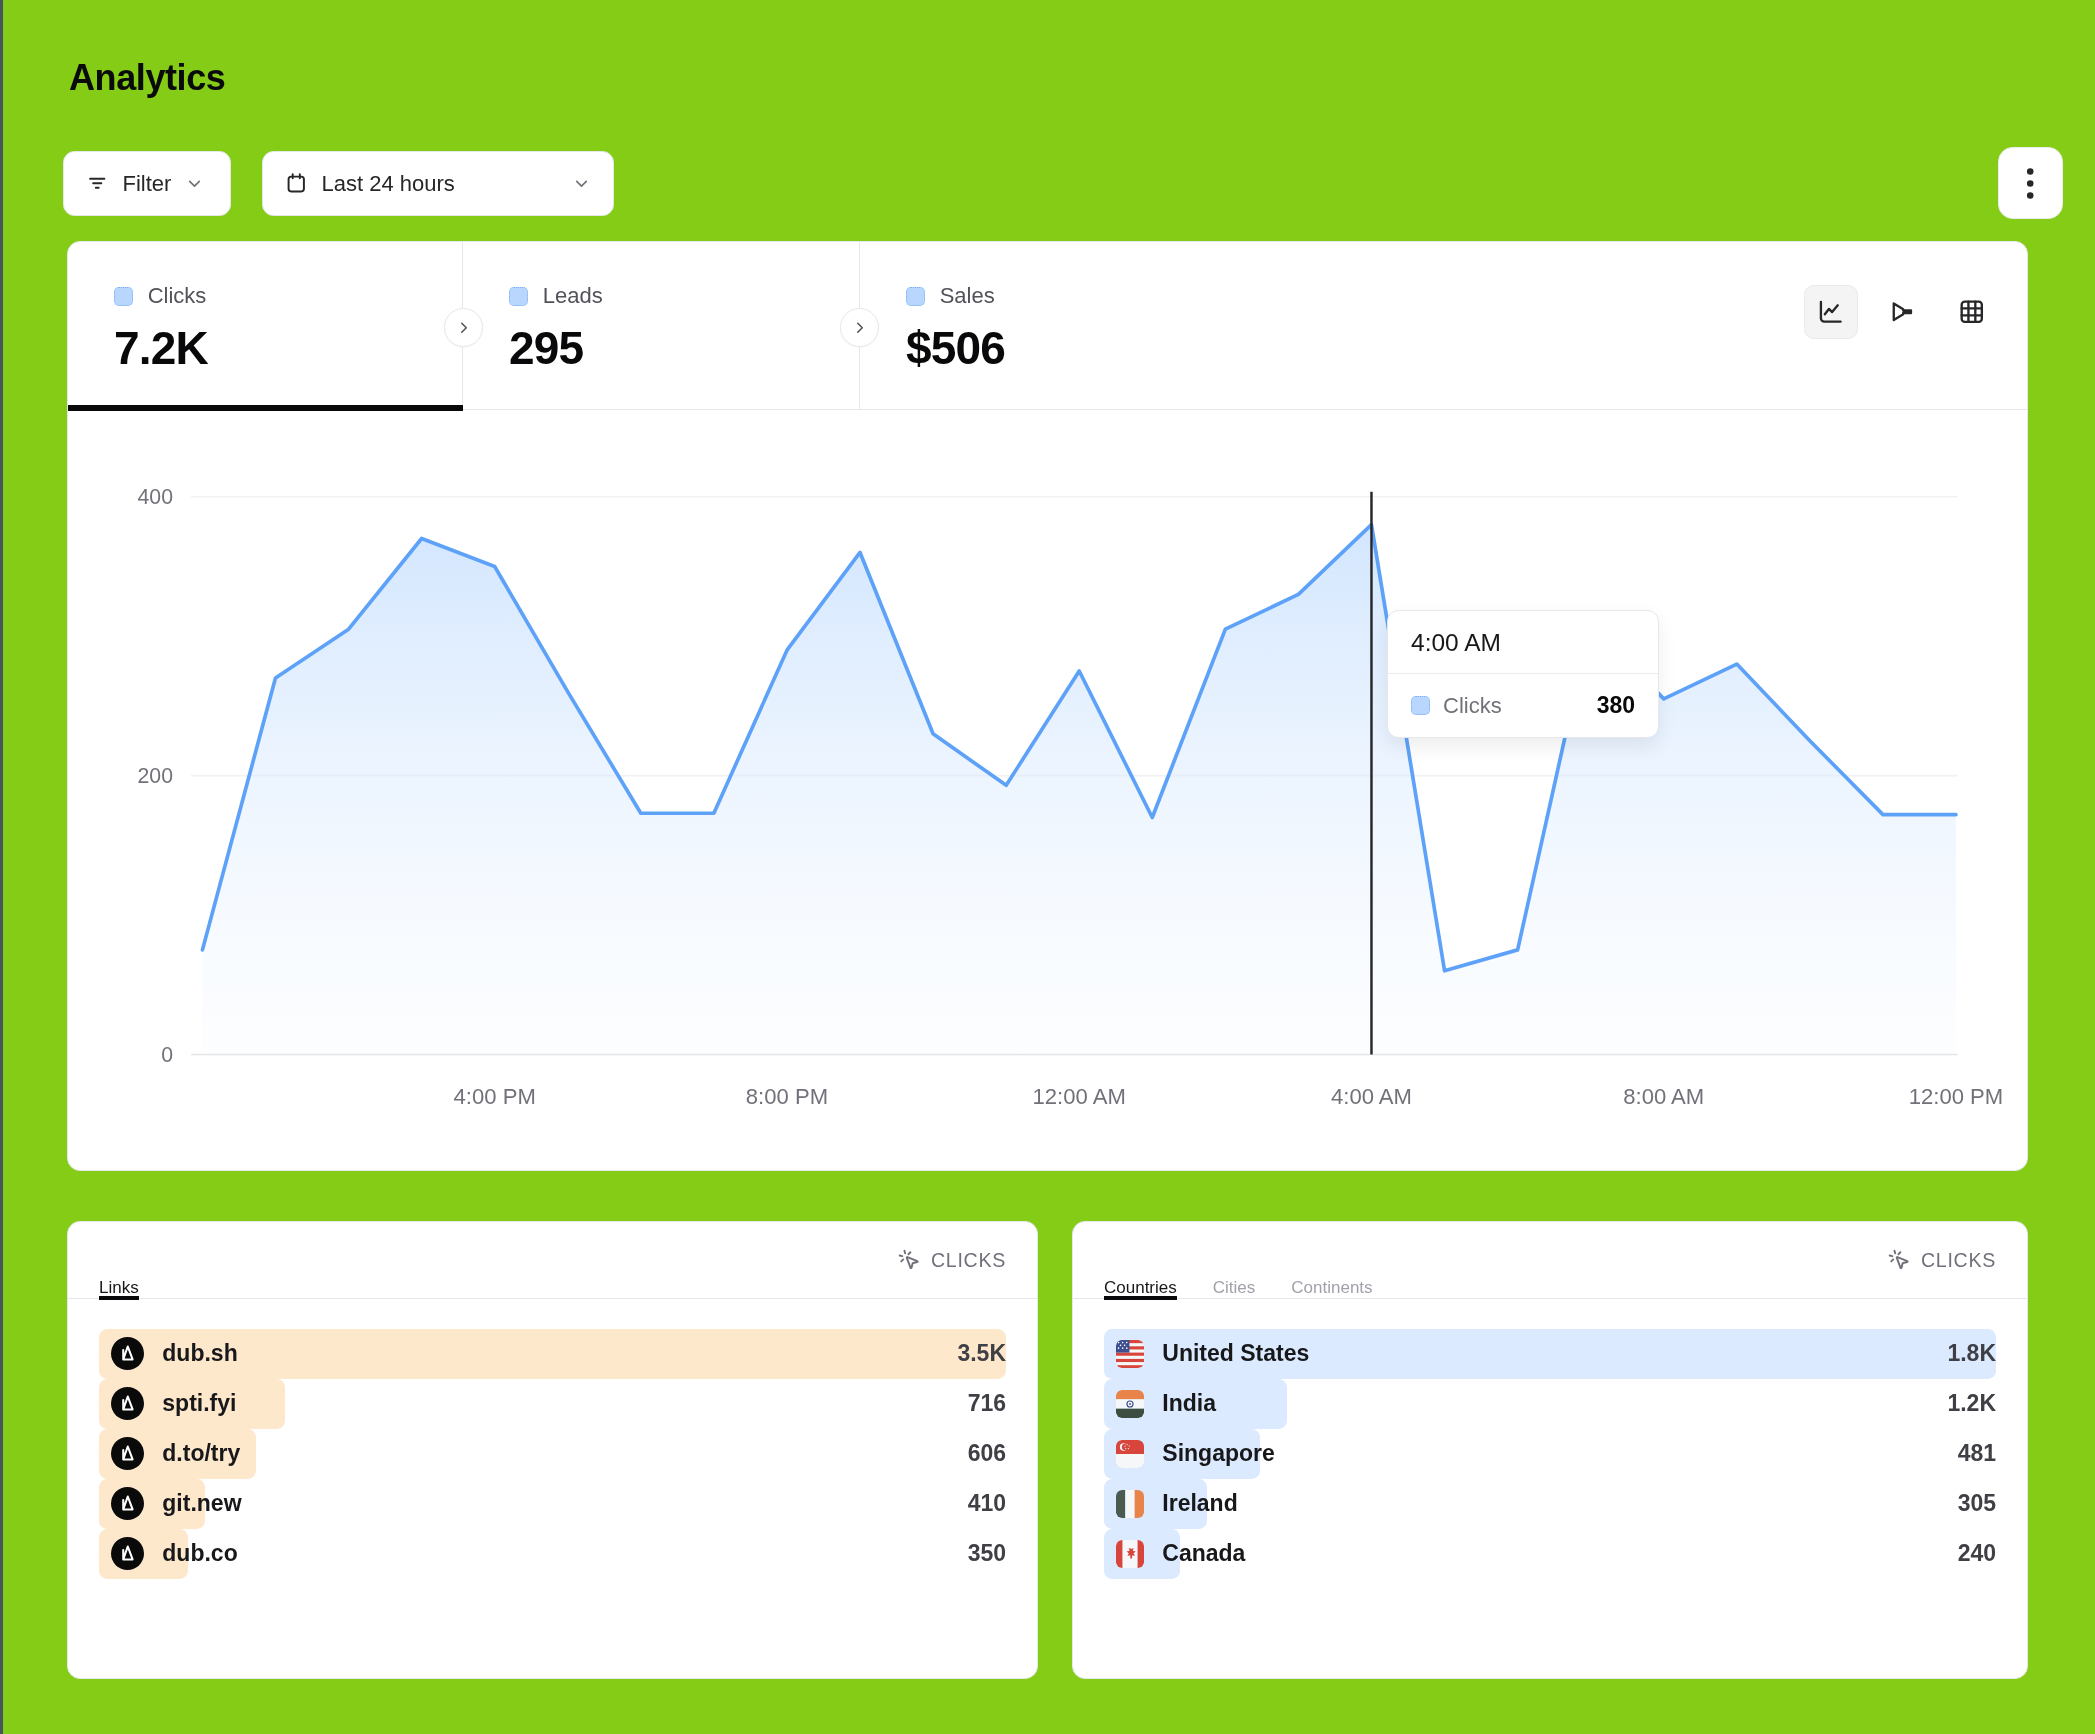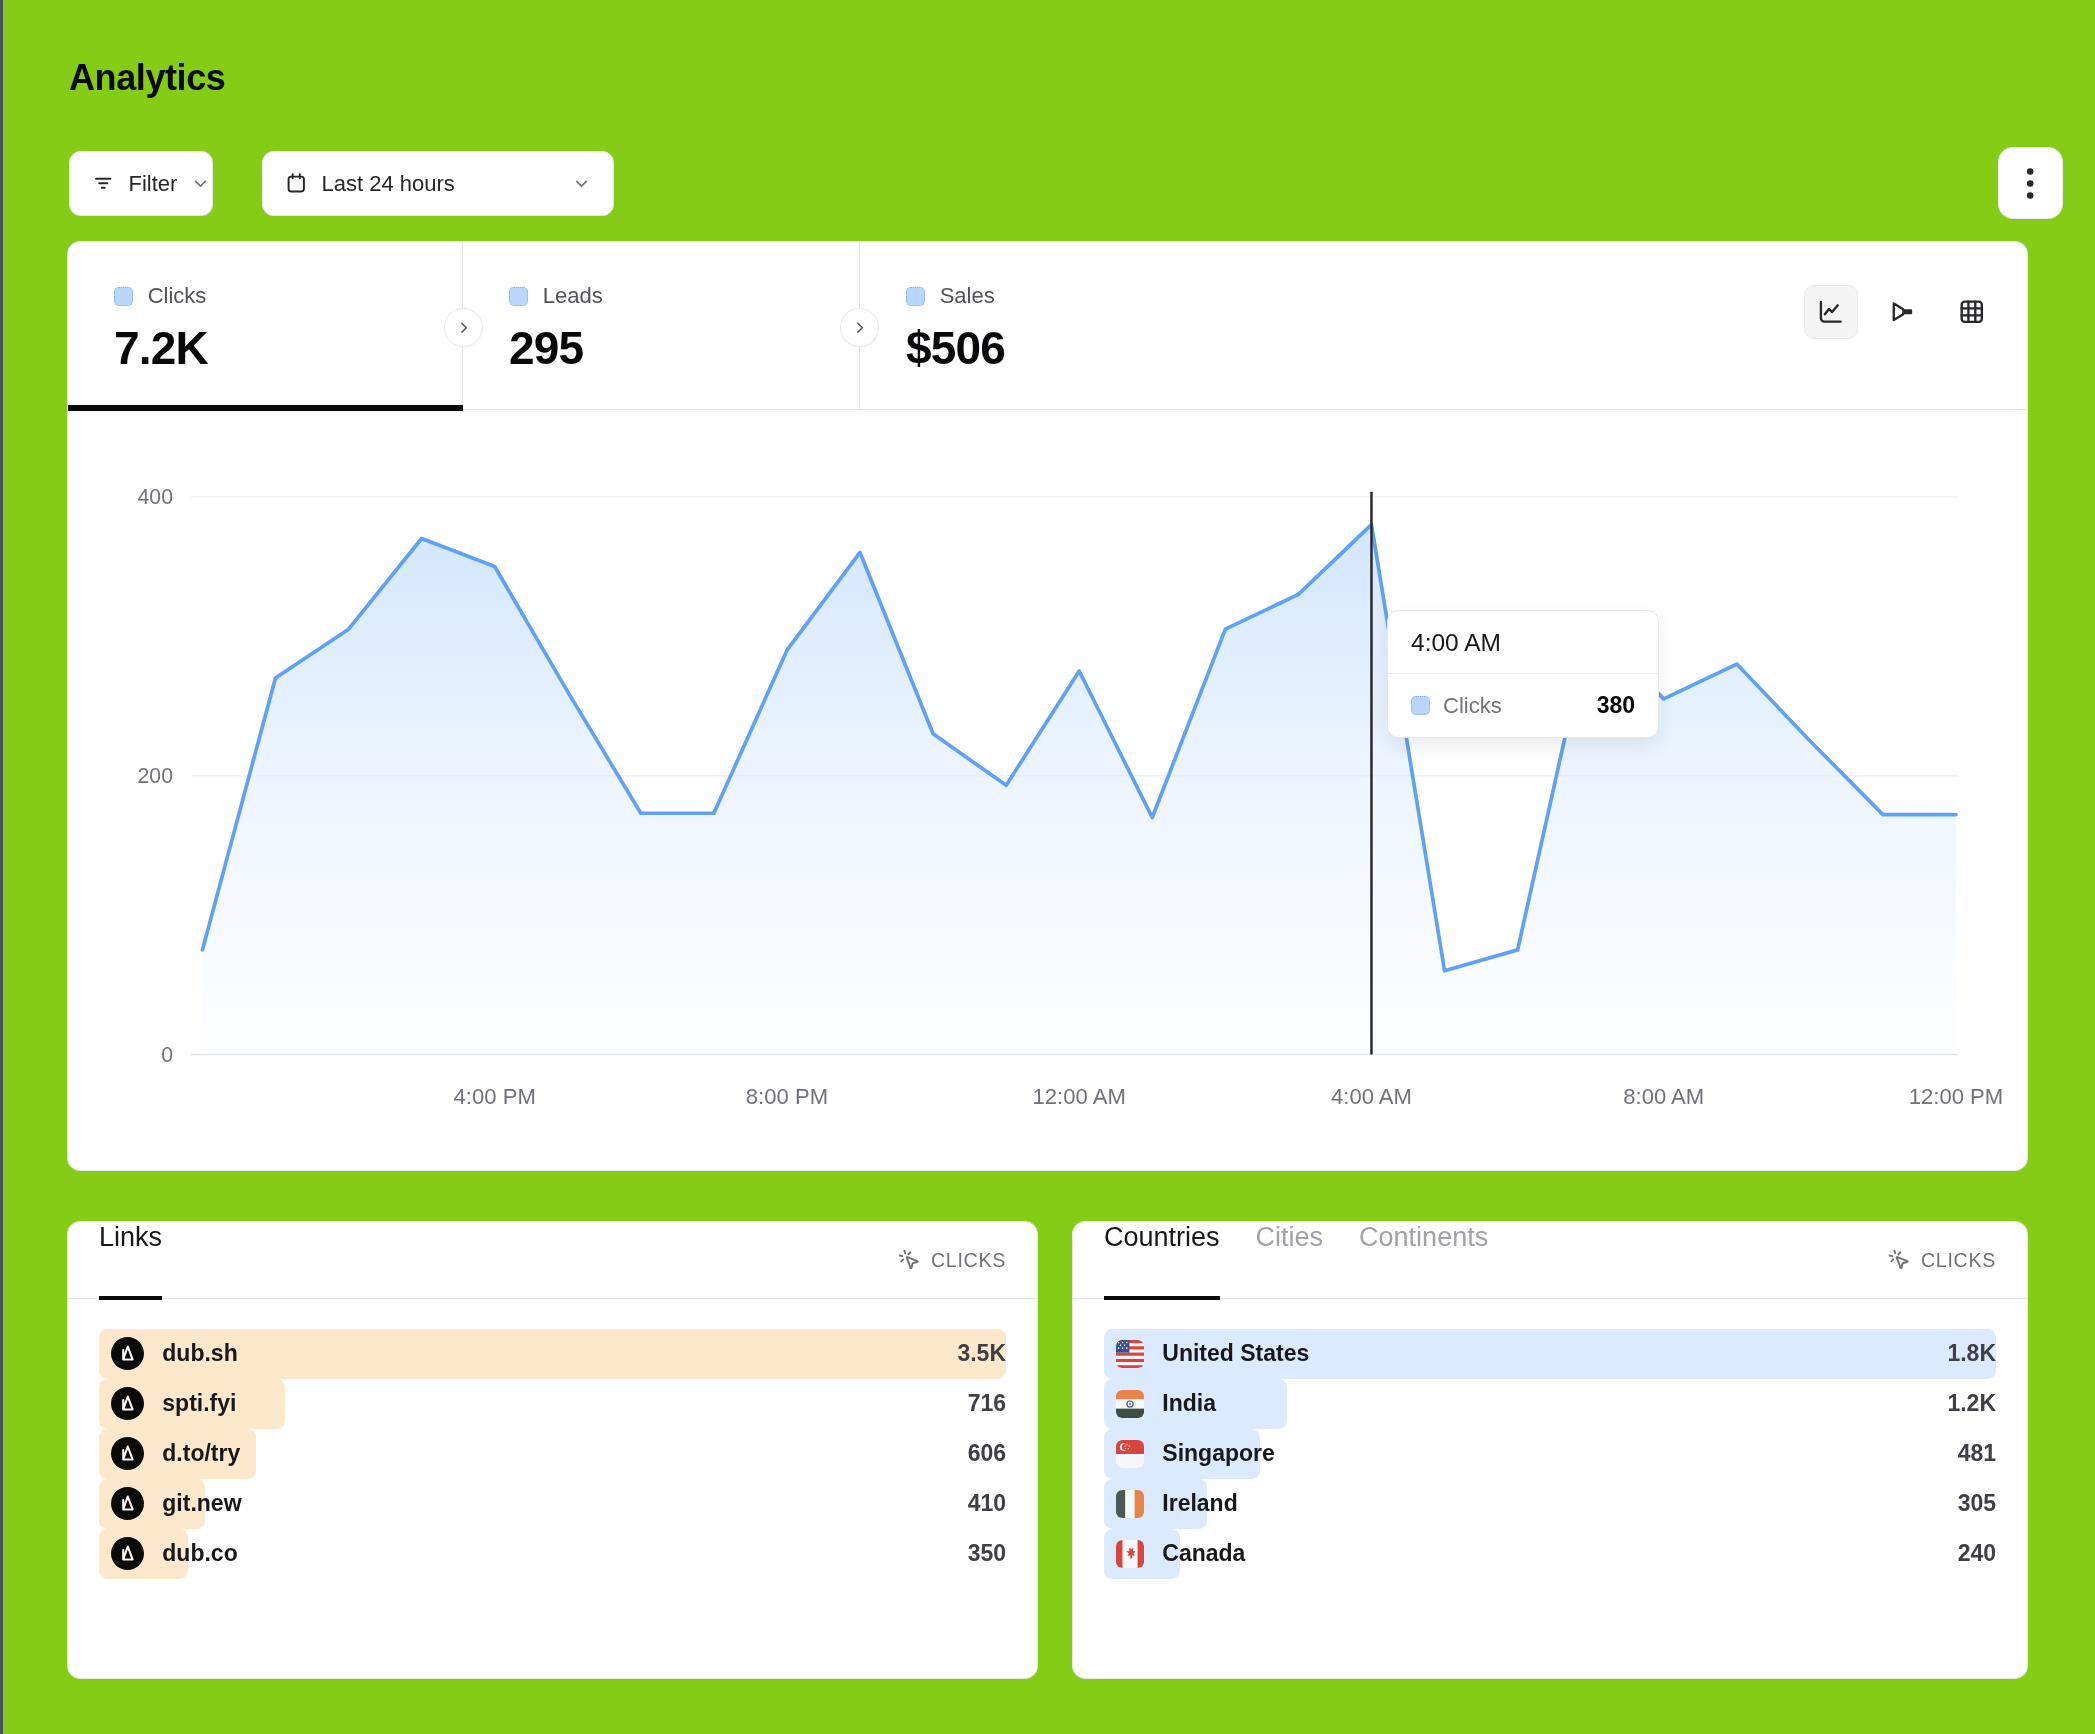--- a/index.html
+++ b/index.html
@@ -5,21 +5,21 @@
   * { margin:0; padding:0; box-sizing:border-box; }
   html,body { background:#fff; }
   body { font-family:"Liberation Sans", sans-serif; color:#18181b; }
   #app { position:relative; width:2096px; height:1735px; background:#84cc16; overflow:hidden; }
   #left-strip { position:absolute; left:0; top:0; width:3.3px; height:100%; background:#46565e; }
 
   
   #page-title { position:absolute; left:69px; top:57px; font-size:36px; font-weight:700; color:#0a0a0a; letter-spacing:-0.4px; }
   .btn { position:absolute; top:151px; height:65px; background:#fff; border:1.6px solid #e5e7eb; border-radius:11.5px;
          display:flex; align-items:center; gap:13px; padding:0 21px; font-size:22px; color:#27272a; cursor:pointer; }
-  #filter-btn { left:69px; width:144px; }
+  #filter-btn { left:63px; width:168px; }
   #date-btn { left:262px; width:352px; }
   #date-btn .spacer { flex:1; }
   #kebab-btn { left:1998px; top:147px; width:65px; height:72px; border:1.6px solid #ececee; border-radius:14.7px; background:#fff;
                display:flex; align-items:center; justify-content:center; cursor:pointer; position:absolute; }
   .icon { display:inline-flex; align-items:center; justify-content:center; }
 
   
   #chart-card { position:absolute; left:67px; top:241px; width:1961px; height:930px; border:1.6px solid #e5e7eb; border-radius:13px; background:#fff; }
   #tabs-row { position:relative; height:168px; border-bottom:1.6px solid #e5e7eb; display:flex; }
   .metric-tab { position:relative; padding:41px 0 0 46px; cursor:pointer; }
@@ -45,21 +45,21 @@
   #tooltip-row { display:flex; align-items:center; gap:13px; padding:18px 23px; }
   #tooltip-row .lbl { font-size:22px; color:#71717a; }
   #tooltip-row .val { margin-left:auto; font-size:23px; font-weight:700; color:#09090b; }
 
   
   .panel { position:absolute; top:1221px; height:458px; border:1.6px solid #e5e7eb; border-radius:13px; background:#fff; }
   #links-panel { left:67px; width:971px; }
   #countries-panel { left:1072px; width:956px; }
   .panel-header { position:relative; height:77px; border-bottom:1.6px solid #e5e7eb; display:flex; align-items:center; padding:0 31px; }
   .panel-tabs { display:flex; gap:36px; height:100%; align-items:center; }
-  .panel-tab { position:relative; font-size:27px; color:#a1a1aa; height:100%; display:flex; align-items:flex-start; cursor:pointer; }
+  .panel-tab { position:relative; font-size:17px; color:#a1a1aa; height:100%; display:flex; align-items:flex-end; cursor:pointer; }
   .panel-tab.active { color:#18181b; font-weight:500; }
   .panel-tab.active .tab-underline { position:absolute; left:0; bottom:-1.6px; width:100%; height:4.1px; background:#09090b; }
   .metric-head { margin-left:auto; display:flex; align-items:center; gap:9.8px; font-size:19.6px; color:#71717a; letter-spacing:0.7px; }
   .rows { padding:29.5px 31px 0 31px; }
   .panel-row { position:relative; height:50px; cursor:pointer;font-weight:bold; }
   .row-bar { position:absolute; left:0; top:0; height:100%; border-radius:8.2px; }
   #links-panel .row-bar { background:#fde8cc; }
   #countries-panel .row-bar { background:#dbeafe; }
   .row-content { position:absolute; left:12.3px; top:0; height:100%; display:flex; align-items:center; gap:18px; }
   .row-label { font-size:23px; color:#18181b; }

